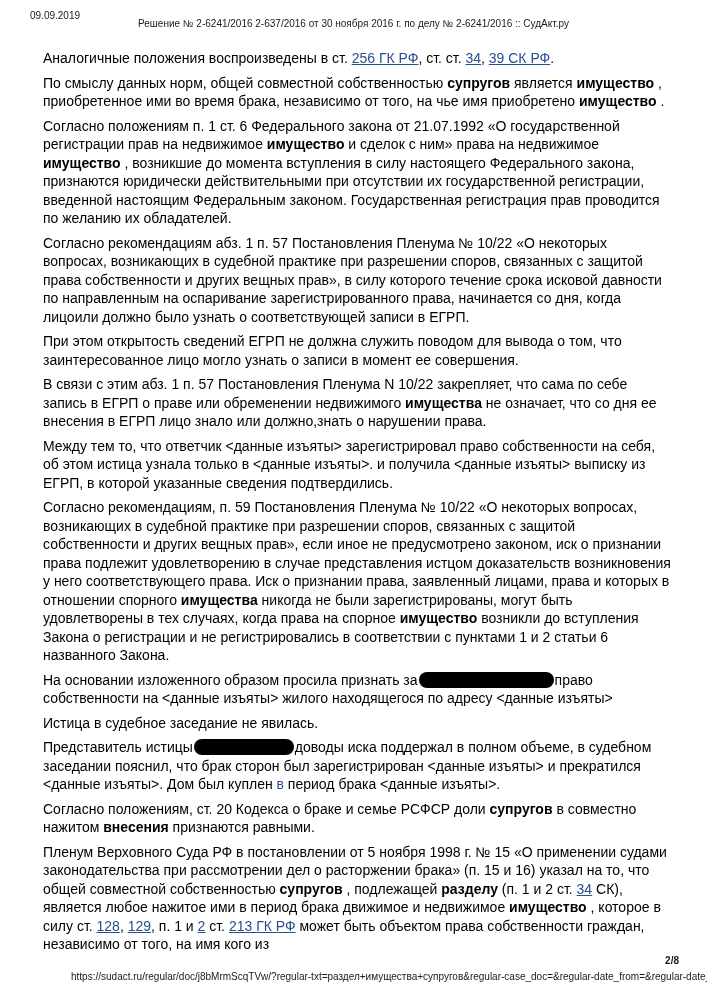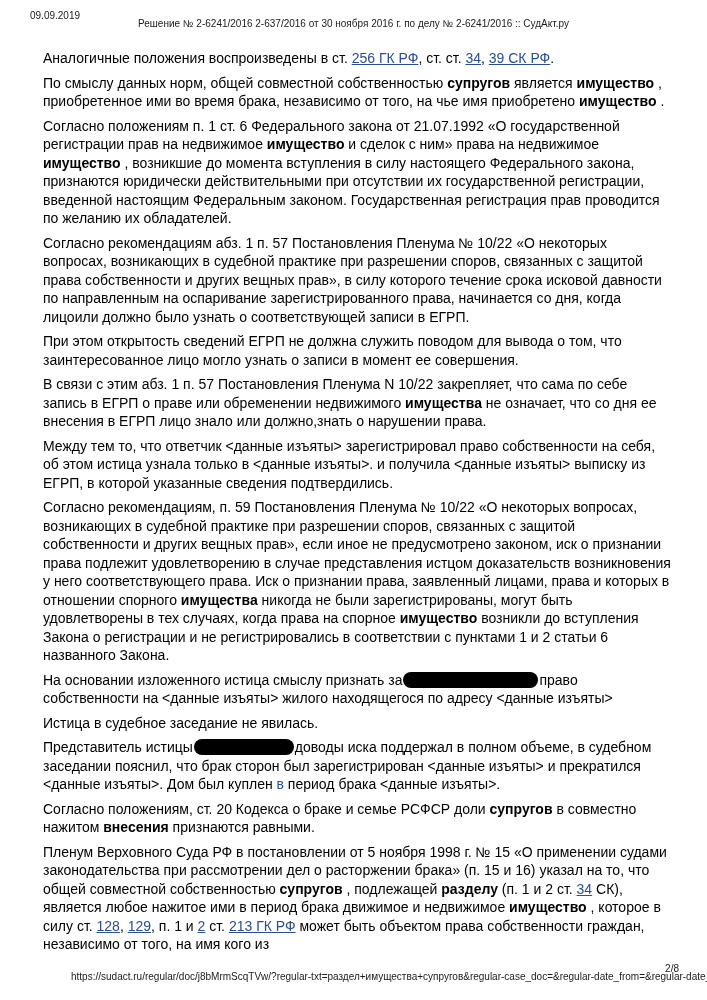--- a/index.html
+++ b/index.html
@@ -79,43 +79,44 @@
   }
   .footer-url {
     position: absolute;
     left: 71px;
     bottom: 0;
     white-space: nowrap;
   }
   .footer-page {
     position: absolute;
     right: 28px;
-    bottom: 8px;
+    bottom: 16px;
     white-space: nowrap;
+    font-weight: bold;
   }
 </style>
 </head>
 <body>
 
 <div class="page">
   <div class="header">
     <span class="header-date">09.09.2019</span>
     <span class="header-title">Решение № 2-6241/2016 2-637/2016 от 30 ноября 2016 г. по делу № 2-6241/2016 :: СудАкт.ру</span>
   </div>
 
   <div class="doc-body" id="doc-body">
       <p class="para"><span>Аналогичные положения воспроизведены в ст. </span><a href="#" class="doc-link">256 ГК РФ</a><span>, ст. ст. </span><a href="#" class="doc-link">34</a><span>, </span><a href="#" class="doc-link">39 СК РФ</a><span>.</span></p>
       <p class="para"><span>По смыслу данных норм, общей совместной собственностью </span><span class="b">супругов</span><span> является </span><span class="b">имущество</span><span> , приобретенное ими во время брака, независимо от того, на чье имя приобретено </span><span class="b">имущество</span><span> .</span></p>
       <p class="para"><span>Согласно положениям п. 1 ст. 6 Федерального закона от 21.07.1992 «О государственной регистрации прав на недвижимое </span><span class="b">имущество</span><span> и сделок с ним» права на недвижимое </span><span class="b">имущество</span><span> , возникшие до момента вступления в силу настоящего Федерального закона, признаются юридически действительными при отсутствии их государственной регистрации, введенной настоящим Федеральным законом. Государственная регистрация прав проводится по желанию их обладателей.</span></p>
       <p class="para"><span>Согласно рекомендациям абз. 1 п. 57 Постановления Пленума № 10/22 «О некоторых вопросах, возникающих в судебной практике при разрешении споров, связанных с защитой права собственности и других вещных прав», в силу которого течение срока исковой давности по направленным на оспаривание зарегистрированного права, начинается со дня, когда лицоили должно было узнать о соответствующей записи в ЕГРП.</span></p>
       <p class="para"><span>При этом открытость сведений ЕГРП не должна служить поводом для вывода о том, что заинтересованное лицо могло узнать о записи в момент ее совершения.</span></p>
       <p class="para"><span>В связи с этим абз. 1 п. 57 Постановления Пленума N 10/22 закрепляет, что сама по себе запись в ЕГРП о праве или обременении недвижимого </span><span class="b">имущества</span><span> не означает, что со дня ее внесения в ЕГРП лицо знало или должно,знать о нарушении права.</span></p>
       <p class="para"><span>Между тем то, что ответчик &lt;данные изъяты&gt; зарегистрировал право собственности на себя, об этом истица узнала только в &lt;данные изъяты&gt;. и получила &lt;данные изъяты&gt; выписку из ЕГРП, в которой указанные сведения подтвердились.</span></p>
       <p class="para"><span>Согласно рекомендациям, п. 59 Постановления Пленума № 10/22 «О некоторых вопросах, возникающих в судебной практике при разрешении споров, связанных с защитой собственности и других вещных прав», если иное не предусмотрено законом, иск о признании права подлежит удовлетворению в случае представления истцом доказательств возникновения у него соответствующего права. Иск о признании права, заявленный лицами, права и которых в отношении спорного </span><span class="b">имущества</span><span> никогда не были зарегистрированы, могут быть удовлетворены в тех случаях, когда права на спорное </span><span class="b">имущество</span><span> возникли до вступления Закона о регистрации и не регистрировались в соответствии с пунктами 1 и 2 статьи 6 названного Закона.</span></p>
-      <p class="para"><span>На основании изложенного истица смыслу признать за</span><span class="redaction" style="width: 135px;"></span><span>право собственности на &lt;данные изъяты&gt; жилого находящегося по адресу &lt;данные изъяты&gt;</span></p>
+      <p class="para"><span>На основании изложенного образом просила признать за</span><span class="redaction" style="width: 135px;"></span><span>право собственности на &lt;данные изъяты&gt; жилого находящегося по адресу &lt;данные изъяты&gt;</span></p>
       <p class="para"><span>Истица в судебное заседание не явилась.</span></p>
       <p class="para"><span>Представитель истицы</span><span class="redaction" style="width: 100px;"></span><span>доводы иска поддержал в полном объеме, в судебном заседании пояснил, что брак сторон был зарегистрирован &lt;данные изъяты&gt; и прекратился &lt;данные изъяты&gt;. Дом был куплен </span><a href="#" class="doc-link no-underline">в</a><span> период брака &lt;данные изъяты&gt;.</span></p>
       <p class="para"><span>Согласно положениям, ст. 20 Кодекса о браке и семье РСФСР доли </span><span class="b">супругов</span><span> в совместно нажитом </span><span class="b">внесения</span><span> признаются равными.</span></p>
       <p class="para"><span>Пленум Верховного Суда РФ в постановлении от 5 ноября 1998 г. № 15 «О применении судами законодательства при рассмотрении дел о расторжении брака» (п. 15 и 16) указал на то, что общей совместной собственностью </span><span class="b">супругов</span><span> , подлежащей </span><span class="b">разделу</span><span> (п. 1 и 2 ст. </span><a href="#" class="doc-link">34</a><span> СК), является любое нажитое ими в период брака движимое и недвижимое </span><span class="b">имущество</span><span> , которое в силу ст. </span><a href="#" class="doc-link">128</a><span>, </span><a href="#" class="doc-link">129</a><span>, п. 1 и </span><a href="#" class="doc-link">2</a><span> ст. </span><a href="#" class="doc-link">213 ГК РФ</a><span> может быть объектом права собственности граждан, независимо от того, на имя кого из</span></p>
     </div>
 
   <div class="footer">
     <span class="footer-url">https://sudact.ru/regular/doc/j8bMrmScqTVw/?regular-txt=раздел+имущества+супругов&amp;regular-case_doc=&amp;regular-date_from=&amp;regular-date_t…</span>
     <span class="footer-page">2/8</span>
   </div>

